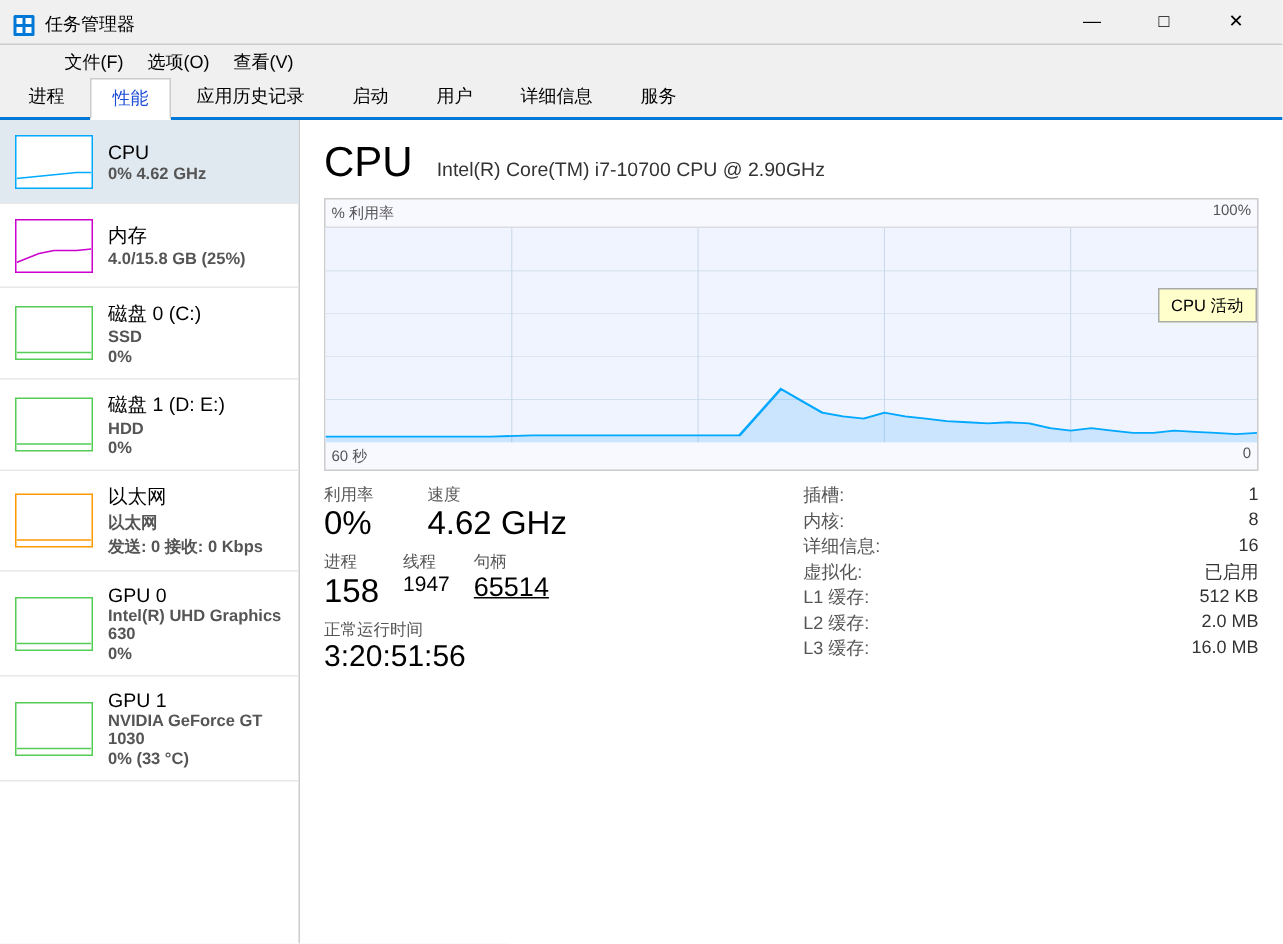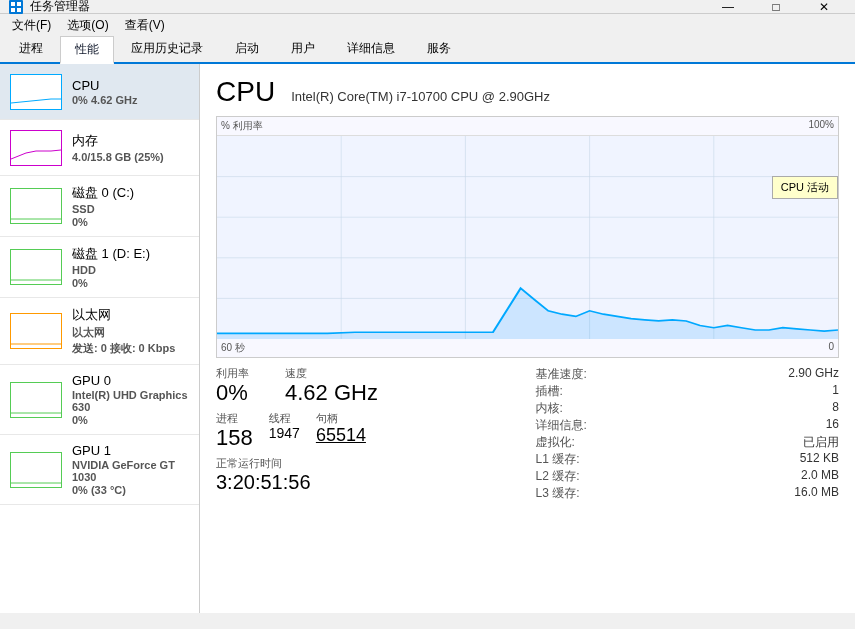--- a/index.html
+++ b/index.html
@@ -9,24 +9,24 @@
       background: #f0f0f0;
       width: 855px;
       height: 629px;
       overflow: hidden;
     }
 
     
     .title-bar {
       background: #f0f0f0;
       display: flex;
-      align-items: center;
+      align-items: flex-end;
       justify-content: space-between;
       padding: 4px 8px;
-      height: 14px;
+      height: 30px;
       border-bottom: 1px solid #ccc;
     }
     .title-left {
       display: flex;
       align-items: center;
       gap: 6px;
     }
     .title-icon {
       width: 16px;
       height: 16px;
@@ -51,20 +51,21 @@
       justify-content: center;
     }
 
     
     .menu-bar {
       display: flex;
       padding: 2px 4px;
       background: #f0f0f0;
       height: 22px;
       align-items: center;
+      margin-left: 31px;
     }
     .menu-item {
       padding: 2px 8px;
       cursor: pointer;
       font-size: 12px;
     }
 
     
     .tab-bar {
       display: flex;
@@ -79,21 +80,21 @@
       cursor: pointer;
       font-size: 12px;
       border: 1px solid transparent;
       margin-right: 2px;
     }
     .tab.active {
       background: white;
       border: 1px solid #ccc;
       border-bottom: 2px solid white;
       margin-bottom: -2px;
-      color: #0f172a;
+      color: #1d4ed8;
     }
 
     
     .main {
       display: flex;
       height: calc(629px - 80px);
       background: white;
     }
 
     
@@ -170,21 +171,21 @@
     }
     .graph-labels-top {
       display: flex;
       justify-content: space-between;
       font-size: 10px;
       color: #555;
       padding: 2px 4px;
     }
     .graph-area {
       position: relative;
-      height: 204px;
+      height: 144px;
       background: #f0f4ff;
       border-top: 1px solid #ddd;
     }
     .graph-area svg {
       width: 100%;
       height: 100%;
     }
     .graph-labels-bottom {
       display: flex;
       justify-content: space-between;
@@ -419,24 +420,20 @@
           </div>
         </div>
         <div class="stat-block">
           <div class="stat-label">正常运行时间</div>
           <div class="stat-value" style="font-size:20px;">3:20:51:56</div>
         </div>
       </div>
 
       <div class="stats-right">
         <div class="right-stat-row">
-          <span class="right-stat-label">基准速度:</span>
-          <span>2.90 GHz</span>
-        </div>
-        <div class="right-stat-row">
           <span class="right-stat-label">插槽:</span>
           <span>1</span>
         </div>
         <div class="right-stat-row">
           <span class="right-stat-label">内核:</span>
           <span>8</span>
         </div>
         <div class="right-stat-row">
           <span class="right-stat-label">详细信息:</span>
           <span>16</span>

